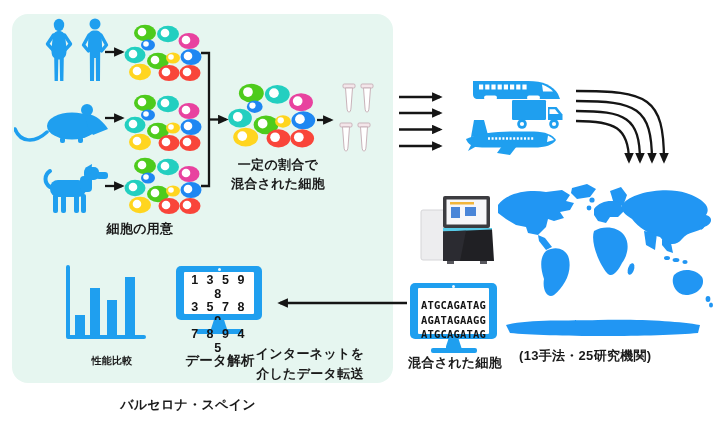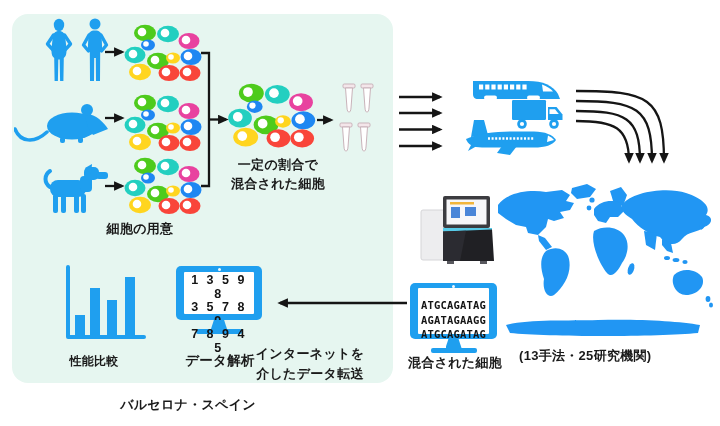--- a/index.html
+++ b/index.html
@@ -313,17 +313,17 @@
 
   <div class="lbl" style="left:402px;top:354px;width:106px">混合された細胞</div>
 
   <div class="lbl" style="left:170px;top:352px;width:100px;font-size:13.5px">データ解析</div>
 
   <div class="lbl" style="left:252px;top:344px;width:116px;line-height:20px">
     <div>インターネットを</div>
     <div>介したデータ転送</div>
   </div>
 
-  <div class="lbl" style="left:44px;top:352px;width:100px;font-size:12px">性能比較</div>
+  <div class="lbl" style="left:62px;top:352px;width:100px;font-size:10px">性能比較</div>
 
   <div class="lbl" style="left:112px;top:396px;width:152px">バルセロナ・スペイン</div>
 
 </div>
 
 </body></html>

